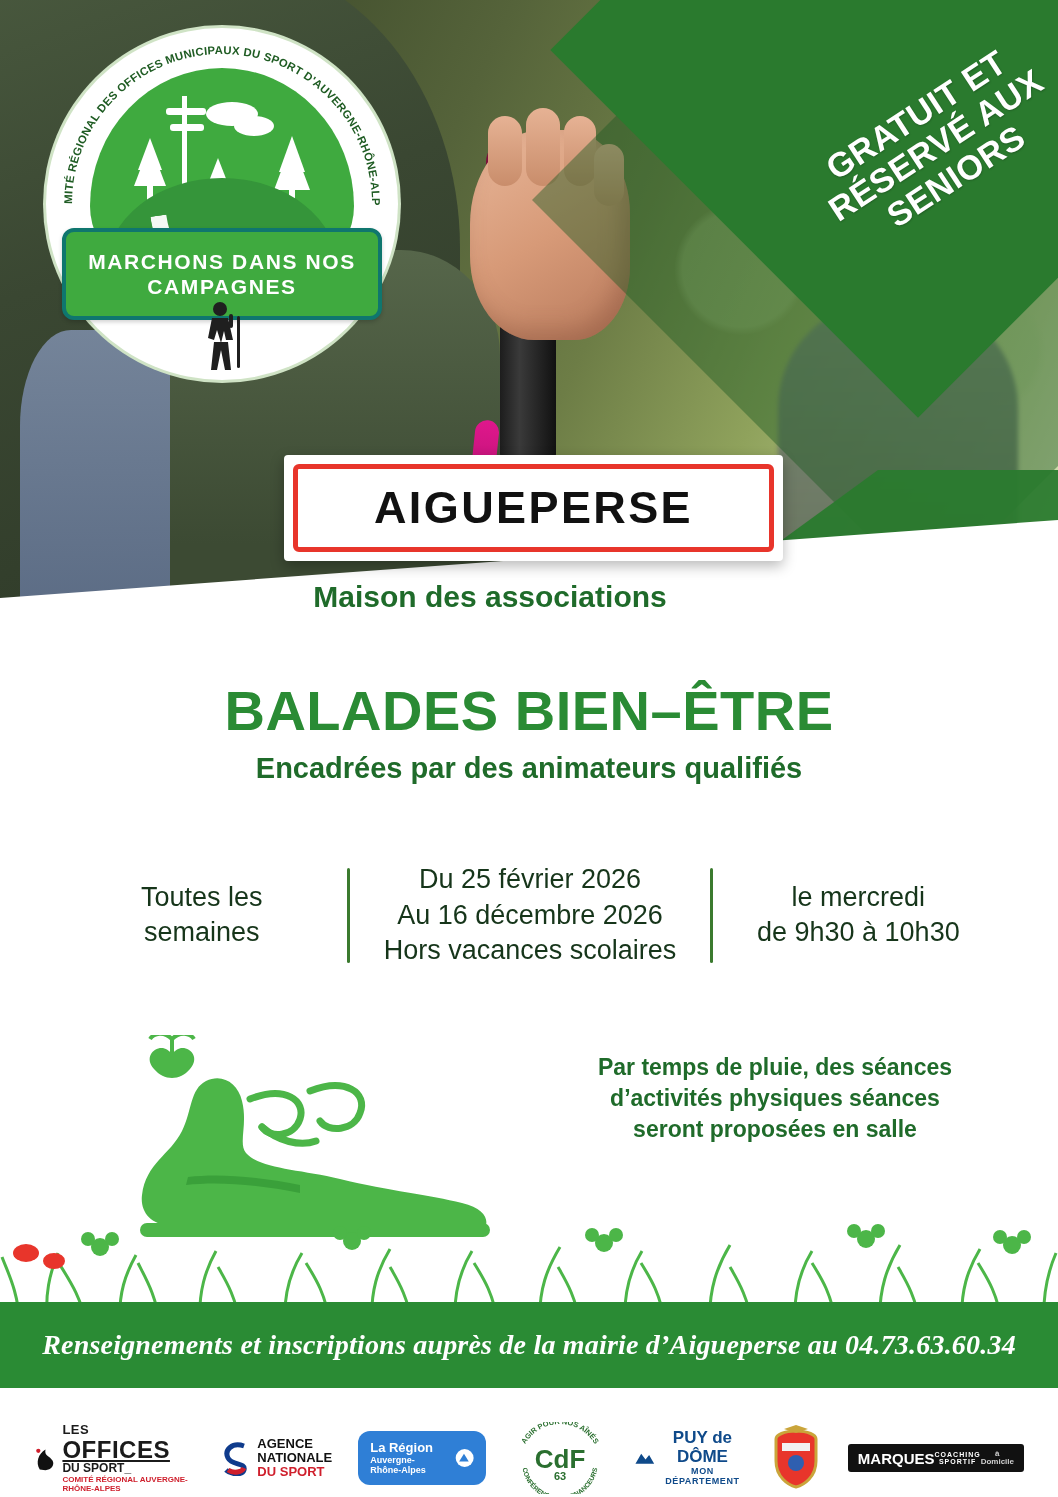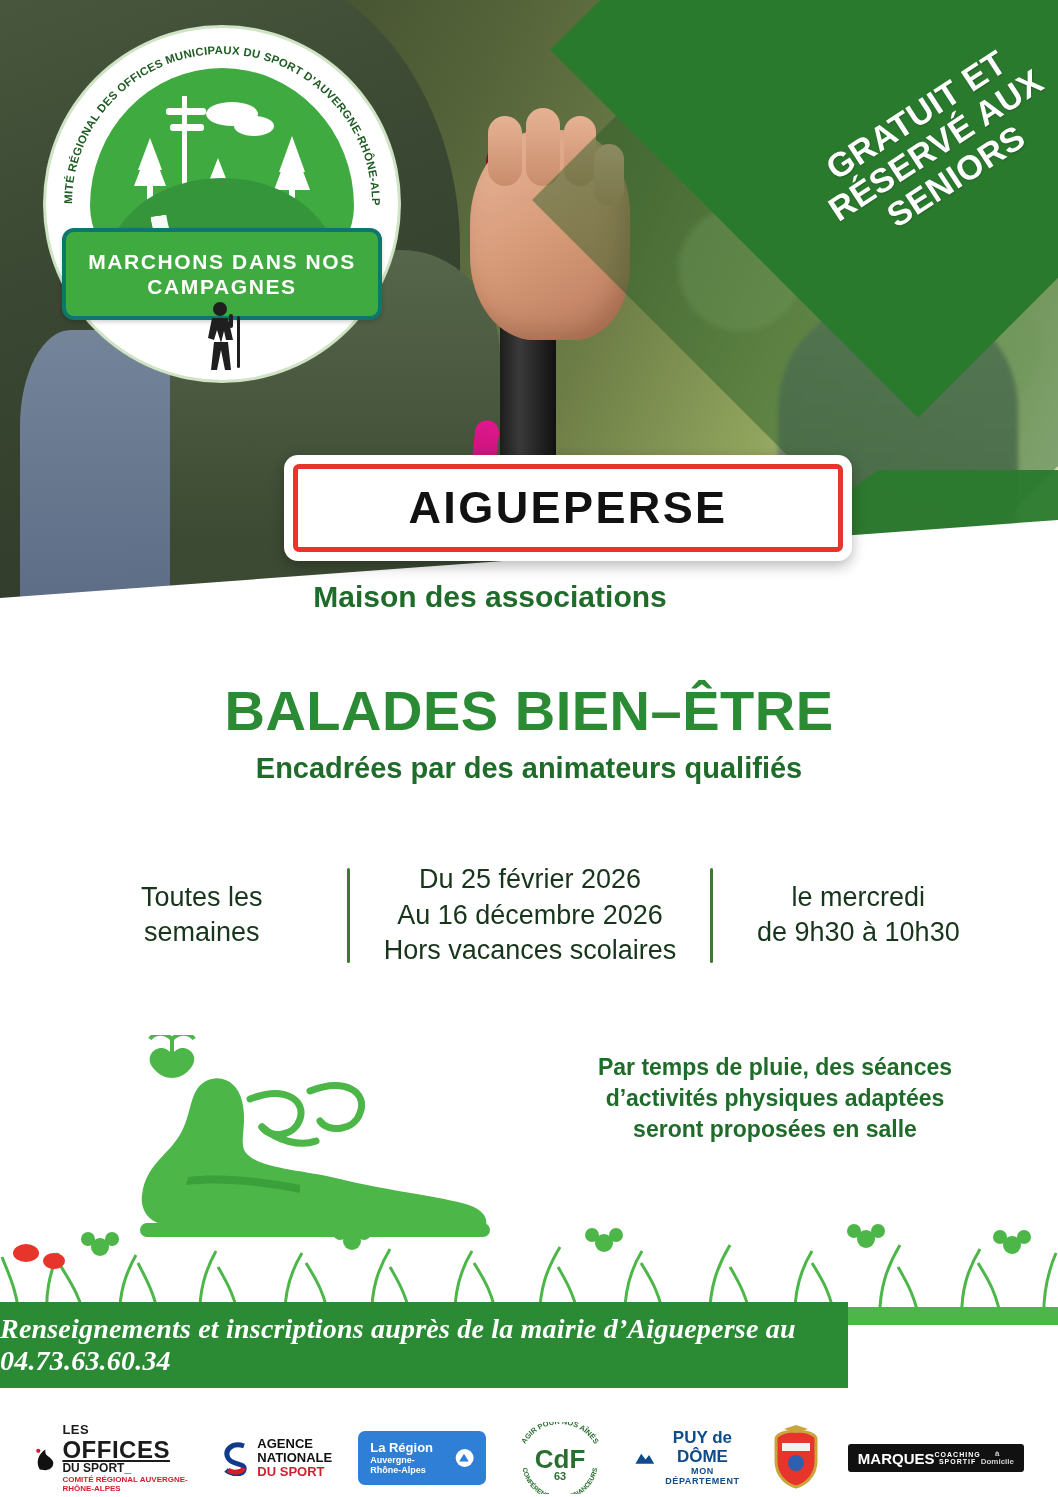--- a/index.html
+++ b/index.html
@@ -171,23 +171,23 @@
     position: absolute; left: 0; top: 0; width: 352px; height: 352px;
     font-size: 11.2px; font-weight: 700; fill: #1f5c23; letter-spacing: .2px;
   }
   .logo-hiker {
     position: absolute; left: 150px; top: 272px; width: 56px; height: 74px;
   }
   .logo-trees { position: absolute; left: 58px; top: 58px; width: 240px; height: 150px; }
 
   
   .city-sign {
-    position: absolute; left: 284px; top: 455px; width: 568px; height: 106px;
-    background: #ffffff;
-    border-radius: 14px;
+    position: absolute; left: 284px; top: 455px; width: 499px; height: 106px;
+    background: #ffffff;
+    border-radius: 4px;
     box-shadow: 0 5px 14px rgba(0,0,0,.28);
     padding: 9px;
   }
   .city-sign-inner {
     width: 100%; height: 100%;
     border: 5px solid #e8352b;
     border-radius: 6px;
     display: flex; align-items: center; justify-content: center;
   }
   .city-name {
@@ -235,21 +235,21 @@
 
   .rain-note {
     position: absolute; left: 540px; top: 1052px; width: 470px;
     text-align: center;
     font-size: 23px; font-weight: 700; color: #1f6b2a; line-height: 1.35;
   }
 
   
   .grass { position: absolute; left: 0; top: 1195px; width: 1058px; height: 130px; }
   .green-bar {
-    position: absolute; left: 0; top: 1302px; width: 848px; height: 86px;
+    position: absolute; left: 0; top: 1302px; width: 1058px; height: 86px;
     background: #2a8b34;
     display: flex; align-items: center; justify-content: center;
   }
   .green-bar-text {
     color: #ffffff; font-family: "Liberation Serif", serif; font-style: italic;
     font-weight: 700; font-size: 28px; letter-spacing: .2px;
   }
 
   
   .footer {
@@ -262,21 +262,21 @@
 
   .f-offices { font-size: 11px; color: #1b1b1b; line-height: 1.05; text-align: left; }
   .f-offices .l1 { font-weight: 800; font-size: 13px; letter-spacing: .5px; }
   .f-offices .l2 { font-weight: 800; font-size: 24px; letter-spacing: .5px; text-decoration: underline; }
   .f-offices .l3 { font-weight: 700; font-size: 12px; }
   .f-offices .l4 { font-weight: 700; font-size: 8px; color: #cf1f2c; margin-top: 2px; }
 
   .f-ans { font-size: 13px; color: #111; line-height: 1.08; font-weight: 800; }
   .f-ans .red { color: #cf1f2c; }
   .f-region {
-    background: #2f7fd6; color: #fff; border-radius: 7px; padding: 10px 12px;
+    background: #2f7fd6; color: #fff; border-radius: 12px; padding: 10px 12px;
     font-size: 13px; font-weight: 700; line-height: 1.12; display: flex; align-items: center; gap: 16px;
   }
   .f-region .sub { font-size: 9px; font-weight: 600; }
   .f-puy { text-align: center; color: #0f4a8a; font-weight: 800; font-size: 17px; line-height: 1.1; }
   .f-puy .sub { font-size: 9px; color: #0f4a8a; letter-spacing: .6px; }
   .f-marques {
     background: #111; color: #fff; padding: 6px 10px; border-radius: 3px;
     font-weight: 800; font-size: 15px; line-height: 1; text-align: center;
   }
   .f-marques .sub { font-size: 7px; letter-spacing: 1px; font-weight: 600; }
@@ -409,21 +409,21 @@
     <g fill="#4cb648">
       <path d="M44 34 C30 18 54 4 62 20 C70 4 94 18 80 34 C70 46 54 46 44 34 Z"></path>
       <path d="M62 20 L62 2" stroke="#4cb648" stroke-width="4"></path>
       <path d="M62 4 C70 -4 80 -2 84 4" stroke="#4cb648" stroke-width="4" fill="none"></path>
       <path d="M62 4 C54 -4 44 -2 40 4" stroke="#4cb648" stroke-width="4" fill="none"></path>
     </g>
   </svg>
 
   <div class="rain-note">
     <div>Par temps de pluie, des séances</div>
-    <div>d’activités physiques adaptées</div>
+    <div>d’activités physiques séances</div>
     <div>seront proposées en salle</div>
   </div>
 
   <svg class="grass" viewBox="0 0 1058 130" preserveAspectRatio="none">
     <g stroke="#4cb648" stroke-width="3" fill="none">
       <path d="M20 130 C18 96 8 78 2 62"></path>
       <path d="M48 130 C44 100 50 78 58 58"></path>
       <path d="M86 130 C82 104 70 86 60 70"></path>
       <path d="M120 130 C118 98 126 78 136 60"></path>
       <path d="M160 130 C156 100 146 84 138 68"></path>

